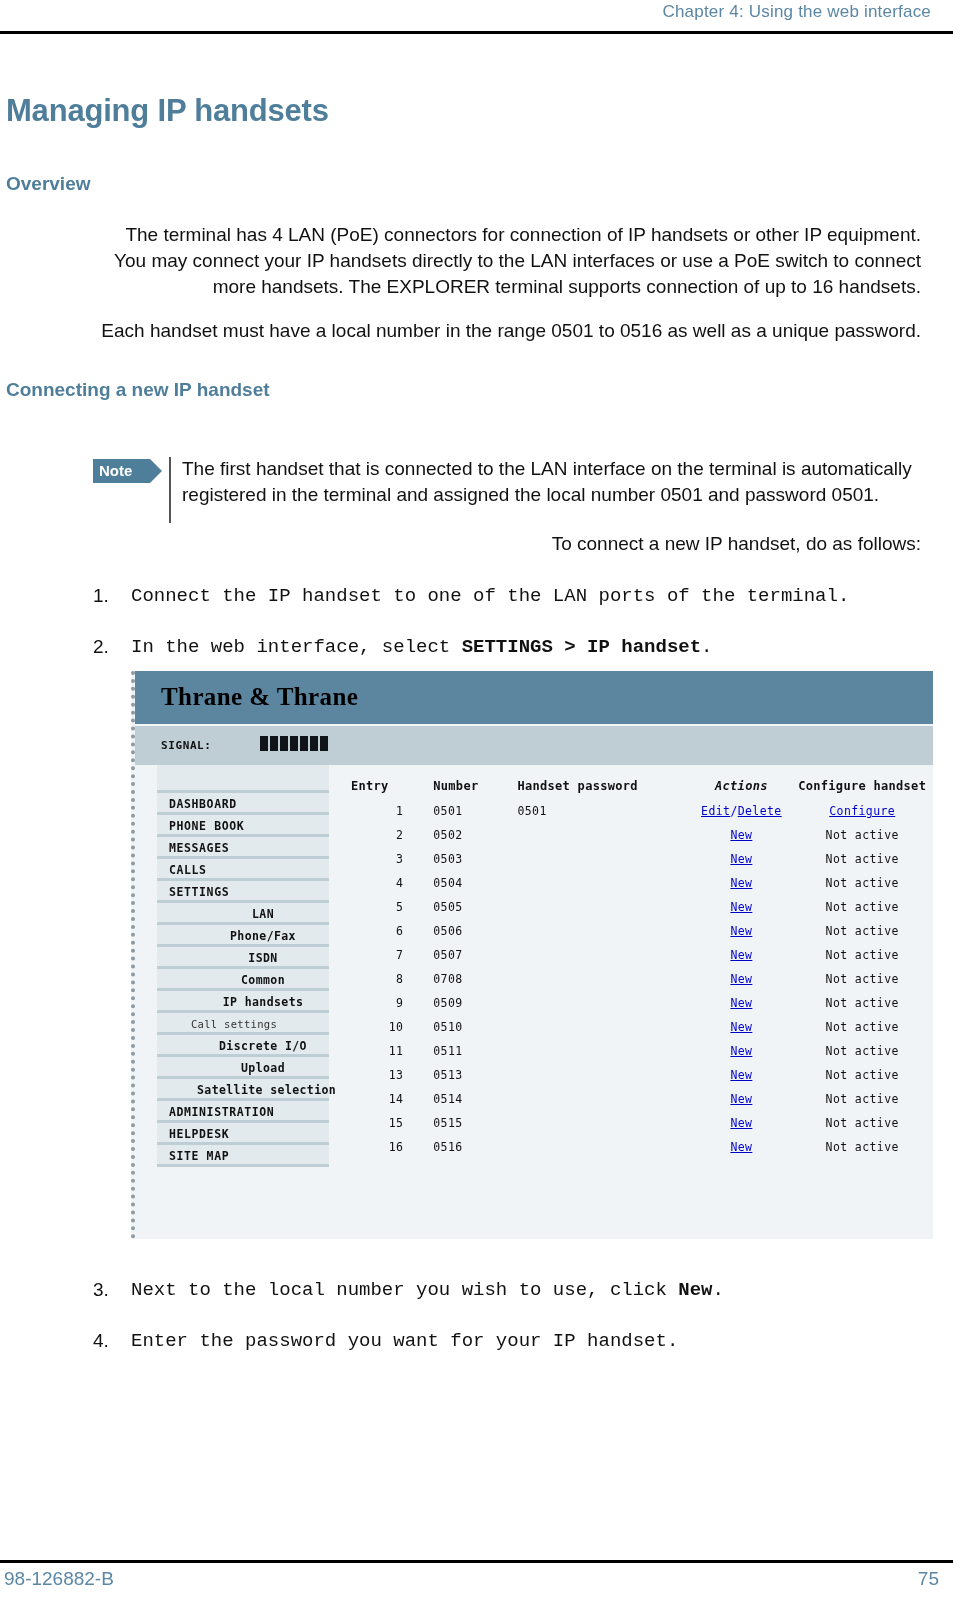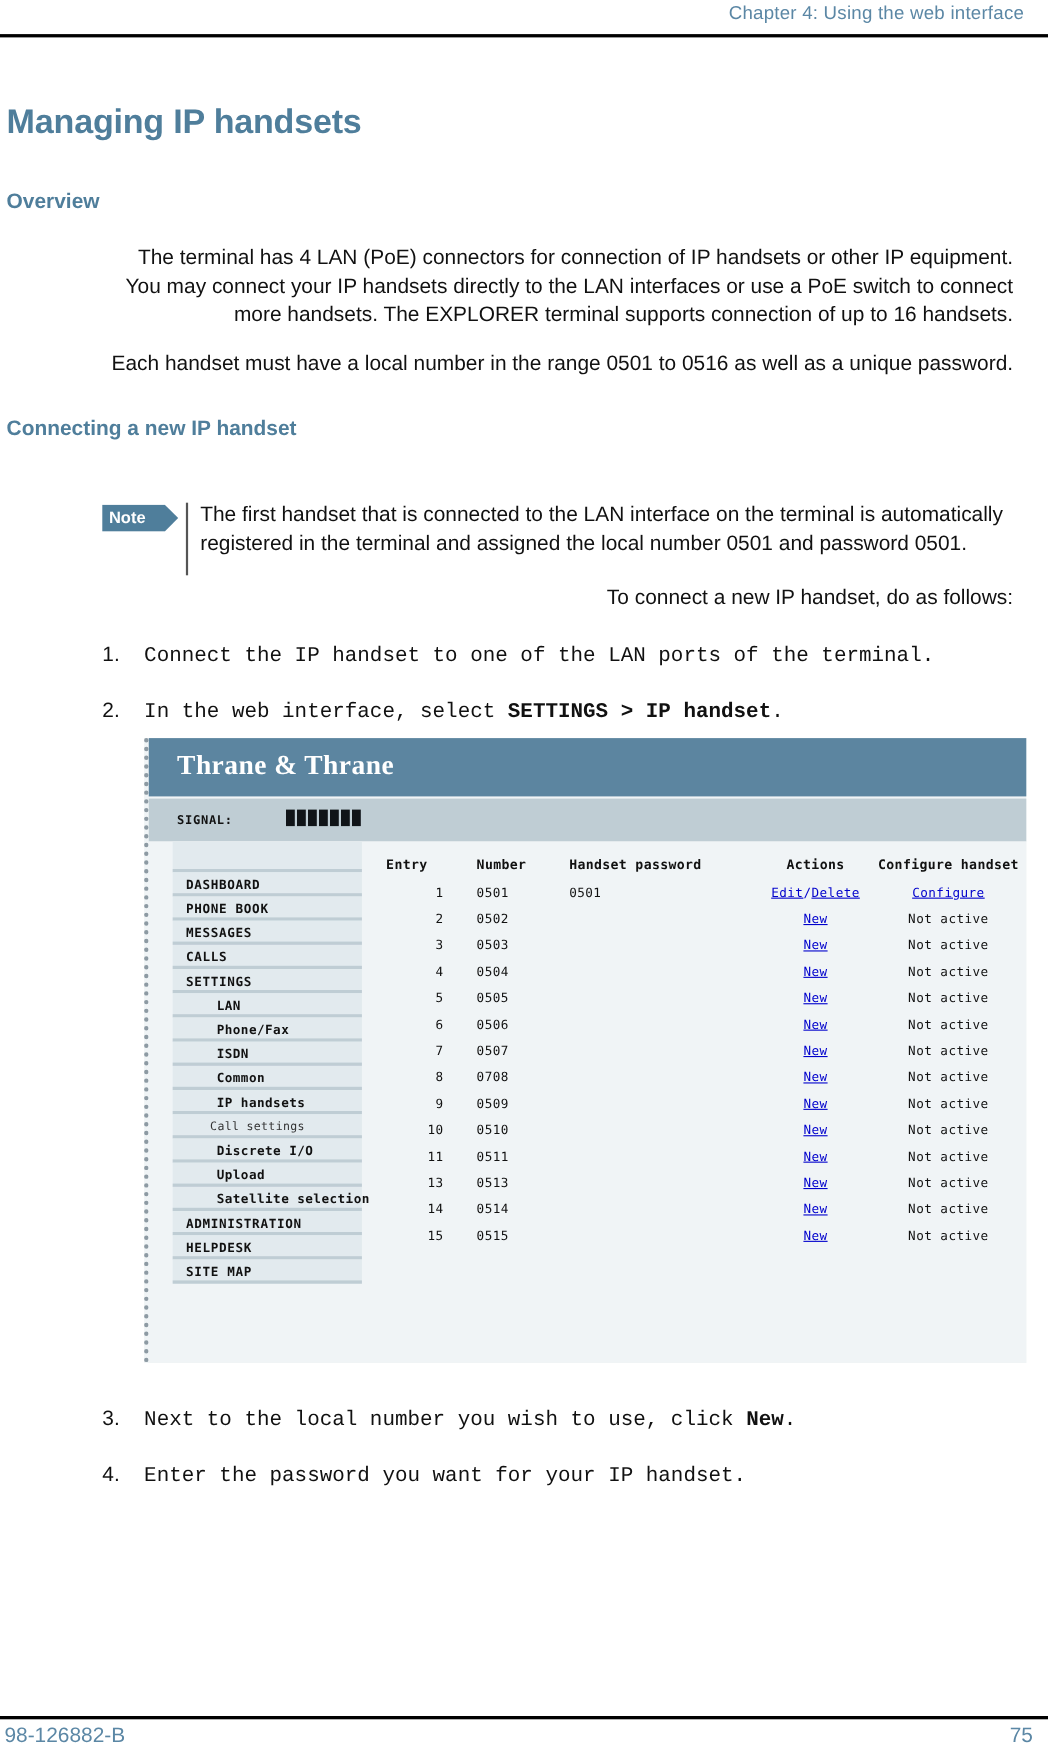--- a/index.html
+++ b/index.html
@@ -186,21 +186,21 @@
     height: 53px;
     background: #5c85a0;
   }
   .webui-logo {
     position: absolute;
     left: 26px;
     top: 12px;
     font-family: "Liberation Serif", serif;
     font-size: 25px;
     font-weight: bold;
-    color: #ffffff;
+    color: #000000;
     letter-spacing: 0.4px;
   }
   .webui-signalbar {
     position: absolute;
     left: 0;
     top: 55px;
     width: 802px;
     height: 39px;
     background: #bfcdd4;
   }
@@ -256,20 +256,21 @@
     font-weight: bold;
     letter-spacing: 0.6px;
     color: #111111;
     padding-left: 12px;
     box-sizing: border-box;
     white-space: nowrap;
   }
   .menu-item.lvl2 {
     padding-left: 40px;
     letter-spacing: 0.4px;
+    text-align: center;
   }
   .menu-item.lvl3 {
     padding-left: 34px;
     font-weight: normal;
     font-size: 10.5px;
     letter-spacing: 0.3px;
     color: #333333;
   }
 
   
@@ -298,21 +299,21 @@
     white-space: nowrap;
   }
   .col-entry   { width: 56px;  text-align: right; }
   .col-number  { width: 94px;  text-align: left;  padding-left: 30px !important; }
   .col-pass    { width: 180px; text-align: left;  }
   .col-actions { width: 120px; text-align: center;}
   .col-config  { width: 130px; text-align: center;}
 
   .handset-table th.col-entry   { text-align: left; padding-left: 4px; }
   .handset-table th.col-number  { text-align: left; }
-  .handset-table th.col-actions { text-align: center; }
+  .handset-table th.col-actions { text-align: center; font-style: italic; }
   .handset-table th.col-config  { text-align: center; }
 
   .wlink {
     color: #0000cc;
     text-decoration: underline;
     cursor: pointer;
   }
   .sep { color: #0000cc; }
   .notactive { color: #111111; }
 
@@ -520,20 +521,27 @@
               <td class="col-actions"><span class="wlink">New</span></td>
               <td class="col-config"><span class="notactive">Not active</span></td>
             </tr>
             <tr>
               <td class="col-entry">15</td>
               <td class="col-number">0515</td>
               <td class="col-pass"></td>
               <td class="col-actions"><span class="wlink">New</span></td>
               <td class="col-config"><span class="notactive">Not active</span></td>
             </tr>
+            <tr>
+              <td class="col-entry">16</td>
+              <td class="col-number">0516</td>
+              <td class="col-pass"></td>
+              <td class="col-actions"><span class="wlink">New</span></td>
+              <td class="col-config"><span class="notactive">Not active</span></td>
+            </tr>
           </tbody>
       </table>
 
     </div>
   </div>
 
   <div class="step" id="step-3">
     <span class="num">3.</span>
     <span class="txt"><span>Next to the local number you wish to use, click </span><b>New</b><span>.</span></span>
   </div>

